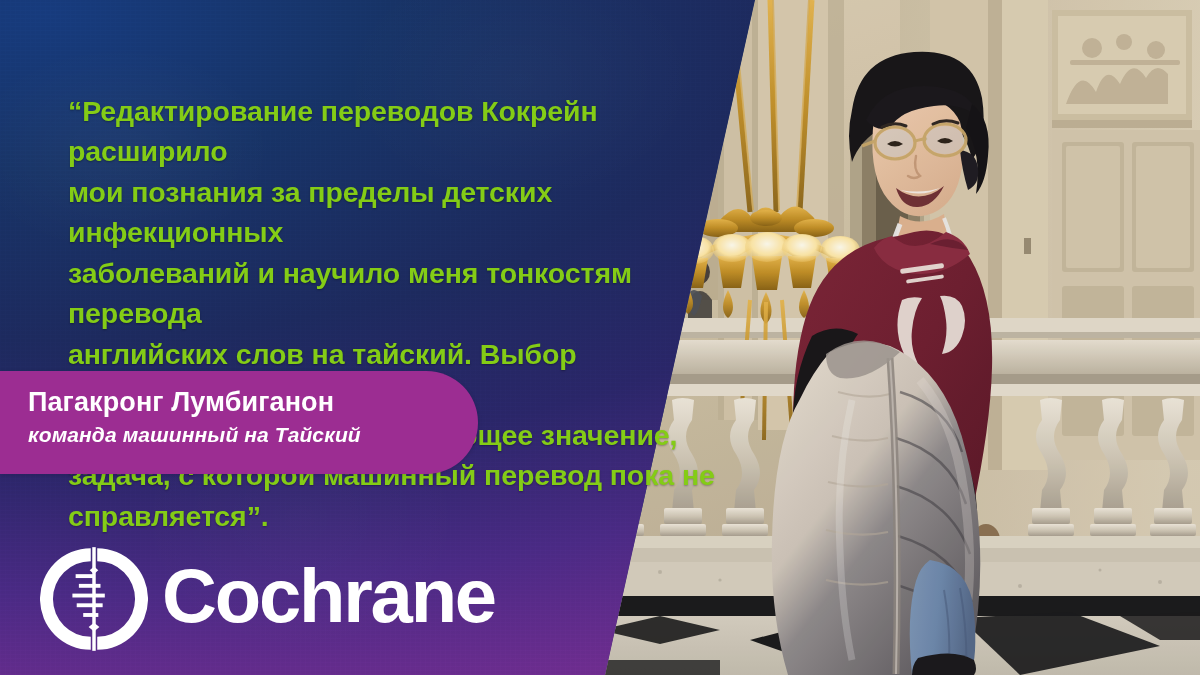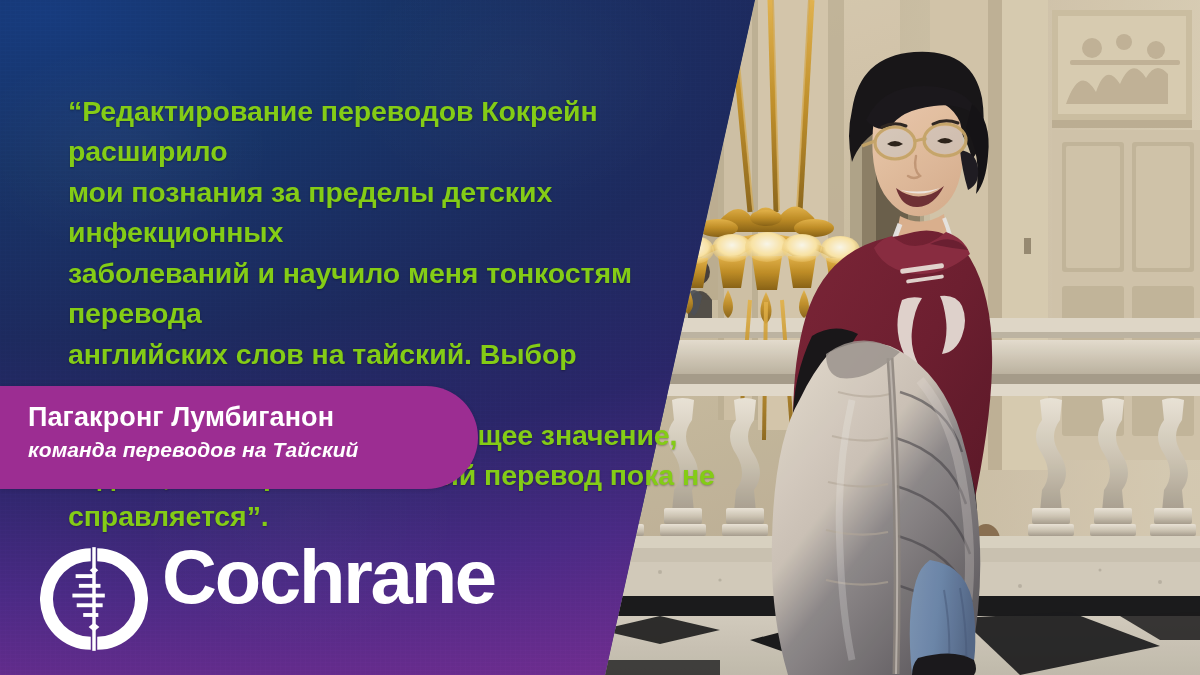--- a/index.html
+++ b/index.html
@@ -60,21 +60,21 @@
     font-weight:700;
     line-height:40.5px;
     letter-spacing:-.1px;
     text-shadow:0 1px 2px rgba(0,0,0,.30);
     white-space:pre-line;
   }
 
   
   #name-badge{
     position:absolute;
-    left:0; top:386px;
+    left:0; top:371px;
     width:478px; height:103px;
     background:#9c2d92;
     border-top-right-radius:52px;
     border-bottom-right-radius:52px;
     box-shadow:0 1px 4px rgba(0,0,0,.15);
   }
   #badge-name{
     position:absolute;left:28px;top:16px;
     color:#ffffff;
     font-size:27px;
@@ -89,21 +89,21 @@
     font-weight:700;
     font-style:italic;
     letter-spacing:.1px;
     white-space:nowrap;
   }
 
   
   #logo{
     position:absolute;
     left:40px; top:545px;
-    display:flex;gap:14px;
+    display:flex;align-items:center;gap:14px;
   }
   #logo-mark{width:108px;height:108px;display:block;}
   #logo-word{
     color:#ffffff;
     font-size:76px;
     font-weight:700;
     letter-spacing:-2.2px;
     line-height:1;
     margin-top:-6px;
   }
@@ -472,21 +472,21 @@
   <blockquote id="quote">“Редактирование переводов Кокрейн расширило
 мои познания за пределы детских инфекционных
 заболеваний и научило меня тонкостям перевода
 английских слов на тайский. Выбор правильного
 тайского слова имеет решающее значение,
 задача, с которой машинный перевод пока не
 справляется”.</blockquote>
 
   <div id="name-badge">
     <div id="badge-name">Пагакронг Лумбиганон</div>
-    <div id="badge-role">команда переводов на Тайский</div>
+    <div id="badge-role">команда машинный на Тайский</div>
   </div>
 
   <div id="logo">
     <svg id="logo-mark" viewBox="0 0 100 100">
 
       <path fill="#ffffff" d="
         M47 3
         A47 47 0 1 0 47 97
         L47 85
         A35 35 0 1 1 47 15

